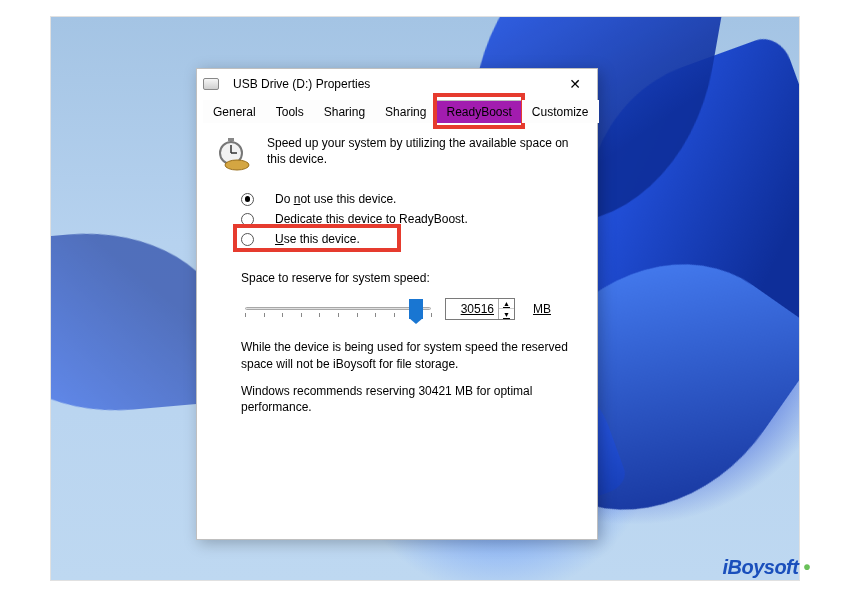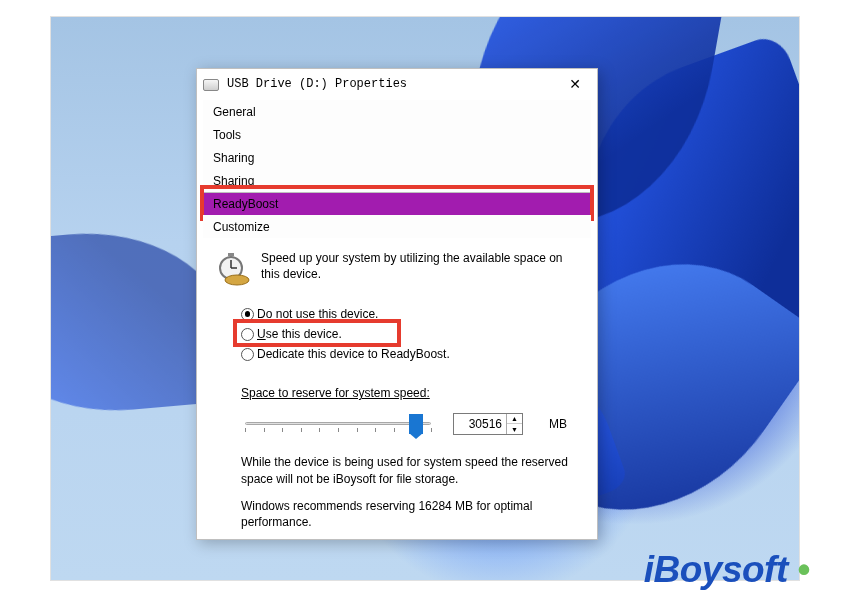--- a/index.html
+++ b/index.html
@@ -49,39 +49,38 @@
     flex-direction: column;
   }
   .titlebar {
     height: 30px;
     display: flex;
     align-items: center;
     justify-content: space-between;
     padding: 0 2px 0 6px;
     background: #fff;
   }
-  .titlebar-left { display:flex; align-items:flex-end; gap:8px;font-family:Liberation Mono, monospace; }
+  .titlebar-left { display:flex; align-items:center; gap:14px; }
   .drive-icon {
     width: 16px; height: 12px;
     background: linear-gradient(#f6f6f6,#cfcfcf);
     border:1px solid #888; border-radius:2px;
   }
   .title-text { font-size: 12px; }
   .close-x {
     width: 40px; height: 30px;
     display:flex; align-items:center; justify-content:center;
     font-size: 14px;
     cursor: pointer;
   }
 
   .tabs {
     display: flex;
     border-bottom: 1px solid #bfbfbf;
     margin: 0 6px;
-    flex-direction: column;
   }
   .tab {
     padding: 4px 9px;
     font-size: 12px;
     border: 1px solid transparent;
     border-bottom: none;
     position: relative;
     top: 1px;
     background: #fdfdfd;
     cursor: pointer;
@@ -97,48 +96,48 @@
     pointer-events: none;
     top: -8px; bottom: -6px; left: -4px; right: -4px;
   }
   .tab-readyboost { position: relative; }
 
   .content {
     flex: 1;
     padding: 12px 18px 8px 18px;
     overflow: hidden;
   }
-  .row-intro { display:flex; gap:10px; margin-bottom:18px;}
+  .row-intro { display:flex; gap:16px; margin-bottom:18px;}
   .stopwatch {
     width: 36px; height: 36px; position: relative;
     flex-shrink: 0;
   }
   .stopwatch svg { width:36px; height:36px; }
   .intro-text { line-height:1.35; }
 
   .radios { margin-left: 26px; margin-bottom: 22px; }
-  .radio-row { display:flex; align-items:center; gap:3px; padding:3px 0; font-size:12px; }
+  .radio-row { display:flex; align-items:center; gap:21px; padding:3px 0; font-size:12px; }
   .radio-disc {
     width:13px; height:13px; border:1px solid #555; border-radius:50%;
     display:flex; align-items:center; justify-content:center;
     flex-shrink:0;
   }
   .radio-disc.selected::after {
     content:""; width:5.5px; height:5.5px; background:#000; border-radius:50%;
   }
   .radio-highlight { position:relative; }
   .radio-highlight-box {
     position:absolute; border:4px solid #e63b2e;
     left:-8px; top:-5px; width: 168px; height: 28px;
     pointer-events:none;
   }
 
   .reserve-section { margin-left: 26px; }
-  .reserve-label { margin-bottom: 12px; text-decoration: underline; }
-  .slider-row { display:flex; align-items:center; gap:22px; margin-bottom:18px; margin-left:4px;}
+  .reserve-label { margin-bottom: 12px; }
+  .slider-row { display:flex; align-items:center; gap:14px; margin-bottom:18px; margin-left:4px;text-decoration:underline;}
   .slider {
     width: 186px; height: 24px; position:relative;
   }
   .slider-track {
     position:absolute; top:10px; left:0; right:0; height:3px;
     background: linear-gradient(#d0d0d0,#f0f0f0);
     border:1px solid #a8a8a8; border-radius:2px;
   }
   .slider-ticks { position:absolute; top:16px; left:0; right:0; height:6px; }
   .slider-ticks span { position:absolute; width:1px; height:4px; background:#888; }
@@ -161,22 +160,22 @@
     width:52px; border:none; text-align:right; padding:2px 4px; font-size:12px; outline:none;
   }
   .spinner { display:flex; flex-direction:column; border-left:1px solid #aaa;}
   .spinner div { width:15px; height:10px; font-size:7px; display:flex; align-items:center; justify-content:center; line-height:1; border-bottom:1px solid #ccc;}
   .spinner div:last-child{border-bottom:none;}
   .mb { margin-left: 4px; }
   .note { line-height:1.4; margin-bottom:10px; }
 
   .watermark {
     position:absolute;
-    right: 40px; bottom: 6px;
-    font-size: 37px; font-weight: 800; font-style: italic;
+    right: 40px; bottom: 18px;
+    font-size: 20px; font-weight: 800; font-style: italic;
     color: #1a4fbc;
     font-family: Arial, sans-serif;
     letter-spacing: -0.5px;
     margin-left: 40px;
   }
   .watermark .dot { color:#6ac15a; font-style: normal;}
   .underline-acc { text-decoration: underline; text-underline-offset:1px;}
 </style>
 </head>
 <body>
@@ -222,28 +221,28 @@
         </svg>
       </div>
       <div class="intro-text">Speed up your system by utilizing the available space on this device.</div>
     </div>
 
     <div class="radios">
       <label class="radio-row">
         <span class="radio-disc selected"></span>
         <span>Do <span class="underline-acc">n</span>ot use this device.</span>
       </label>
+      <label class="radio-row">
+        <span class="radio-disc"></span>
+        <span>Dedicate this device to ReadyBoost.</span>
+      </label>
       <label class="radio-row radio-highlight">
         <span class="radio-disc"></span>
         <span><span class="underline-acc">U</span>se this device.</span>
         <div class="radio-highlight-box"></div>
-      </label>
-      <label class="radio-row">
-        <span class="radio-disc"></span>
-        <span>Dedicate this device to ReadyBoost.</span>
       </label>
     </div>
 
     <div class="reserve-section">
       <div class="reserve-label">Space to reserve for system speed:</div>
       <div class="slider-row">
         <div class="slider">
           <div class="slider-track"></div>
           <div class="slider-ticks">
             <span style="left:0%"></span>
@@ -263,20 +262,20 @@
         <div class="numbox">
           <input type="text" value="30516" style="">
           <div class="spinner">
             <div>▲</div>
             <div>▼</div>
           </div>
         </div>
         <span class="mb">MB</span>
       </div>
       <div class="note">While the device is being used for system speed the reserved space will not be iBoysoft for file storage.</div>
-      <div class="note">Windows recommends reserving 16284 MB for optimal performance.</div>
+      <div class="note">Windows recommends reserving 30421 MB for optimal performance.</div>
     </div>
   </div>
 </div>
 
 <div class="watermark">
   <span>iBoysoft</span><span class="dot">&nbsp;•</span>
 </div>
 
 </body></html>

